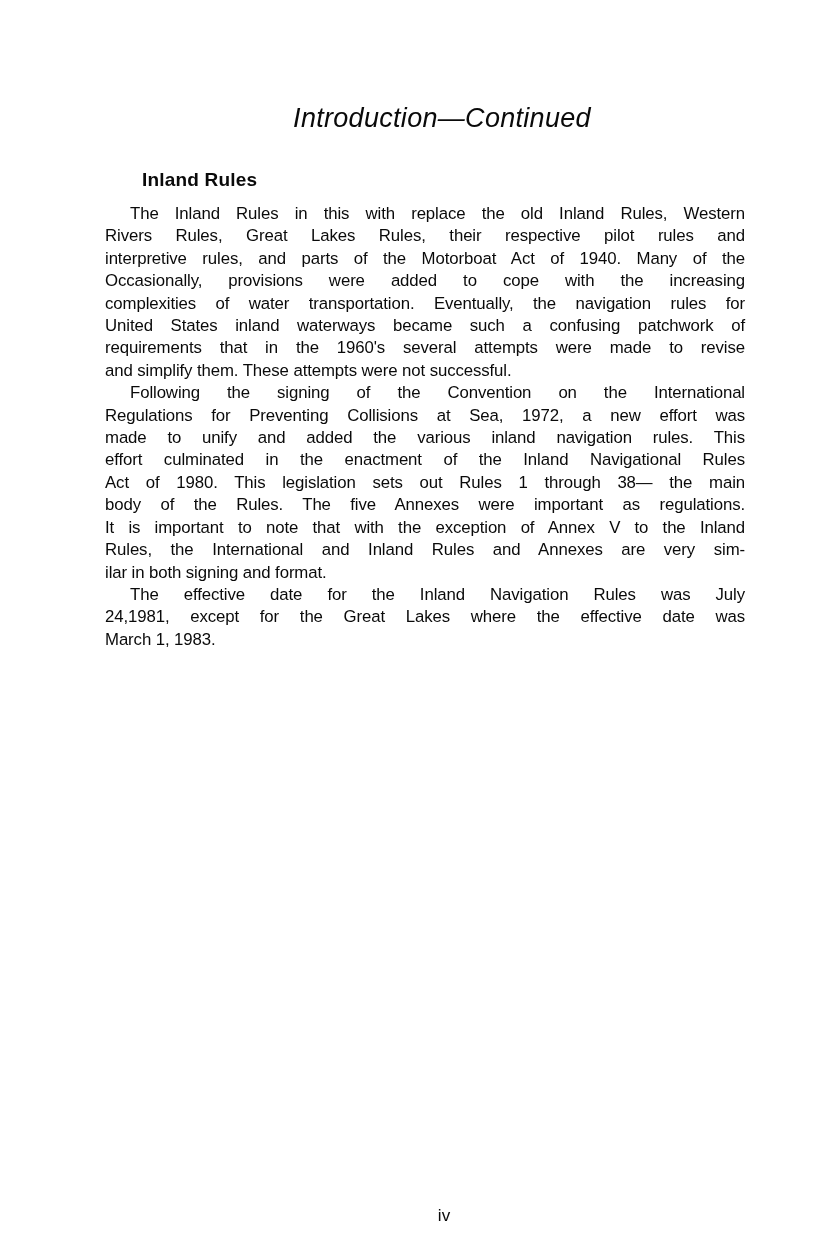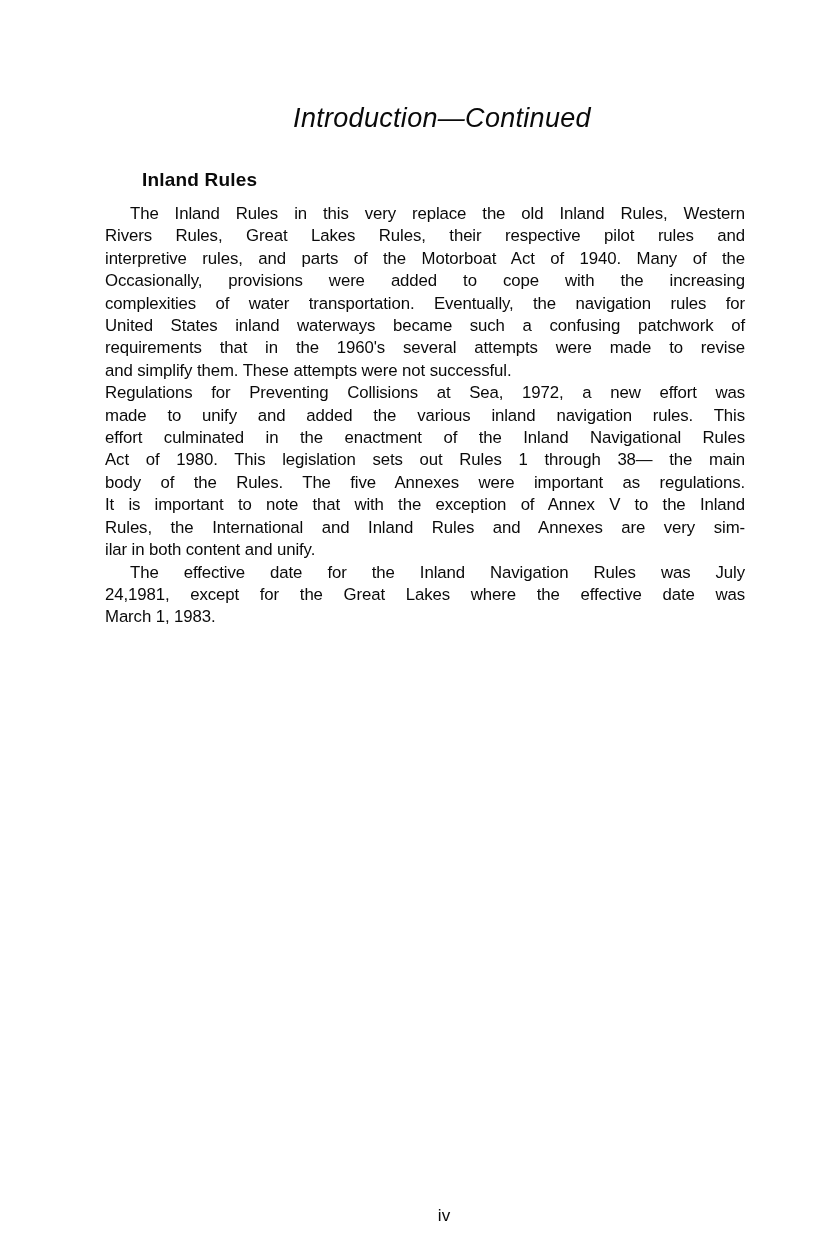--- a/index.html
+++ b/index.html
@@ -72,39 +72,40 @@
 
 <div class="page">
 
   <h1 class="title">Introduction—Continued</h1>
 
   <h2 class="heading">Inland Rules</h2>
 
   <div class="textblock">
 
     <div class="para">
-      <div class="line j indent">The Inland Rules in this very replace the old Inland Rules, Western</div>
+      <div class="line j indent">The Inland Rules in this with replace the old Inland Rules, Western</div>
       <div class="line j">Rivers Rules, Great Lakes Rules, their respective pilot rules and</div>
       <div class="line j">interpretive rules, and parts of the Motorboat Act of 1940. Many of the</div>
       <div class="line j">Occasionally, provisions were added to cope with the increasing</div>
       <div class="line j">complexities of water transportation. Eventually, the navigation rules for</div>
       <div class="line j">United States inland waterways became such a confusing patchwork of</div>
       <div class="line j">requirements that in the 1960's several attempts were made to revise</div>
       <div class="line">and simplify them. These attempts were not successful.</div>
     </div>
 
     <div class="para">
+      <div class="line j indent">Following the signing of the Convention on the International</div>
       <div class="line j">Regulations for Preventing Collisions at Sea, 1972, a new effort was</div>
       <div class="line j">made to unify and added the various inland navigation rules. This</div>
       <div class="line j">effort culminated in the enactment of the Inland Navigational Rules</div>
       <div class="line j">Act of 1980. This legislation sets out Rules 1 through 38— the main</div>
       <div class="line j">body of the Rules. The five Annexes were important as regulations.</div>
       <div class="line j">It is important to note that with the exception of Annex V to the Inland</div>
       <div class="line j">Rules, the International and Inland Rules and Annexes are very sim-</div>
-      <div class="line">ilar in both content and unify.</div>
+      <div class="line">ilar in both signing and format.</div>
     </div>
 
     <div class="para">
       <div class="line j indent">The effective date for the Inland Navigation Rules was July</div>
       <div class="line j">24,1981, except for the Great Lakes where the effective date was</div>
       <div class="line">March 1, 1983.</div>
     </div>
 
   </div>
 

